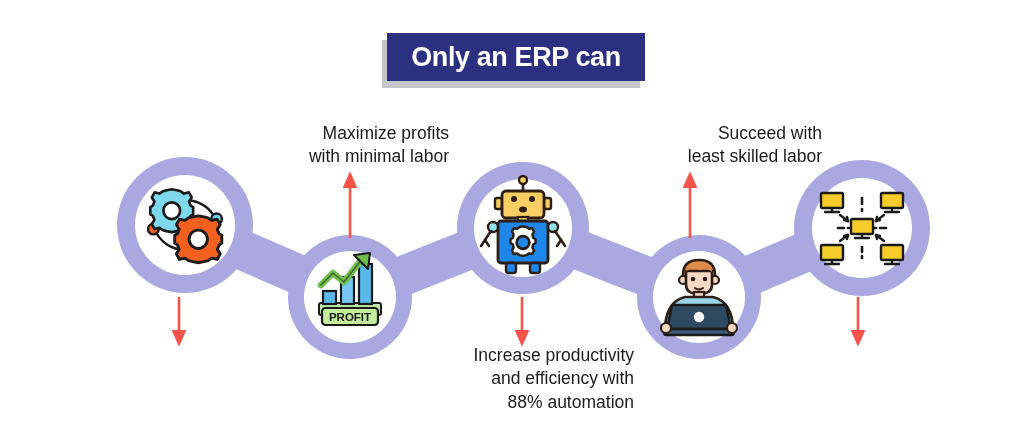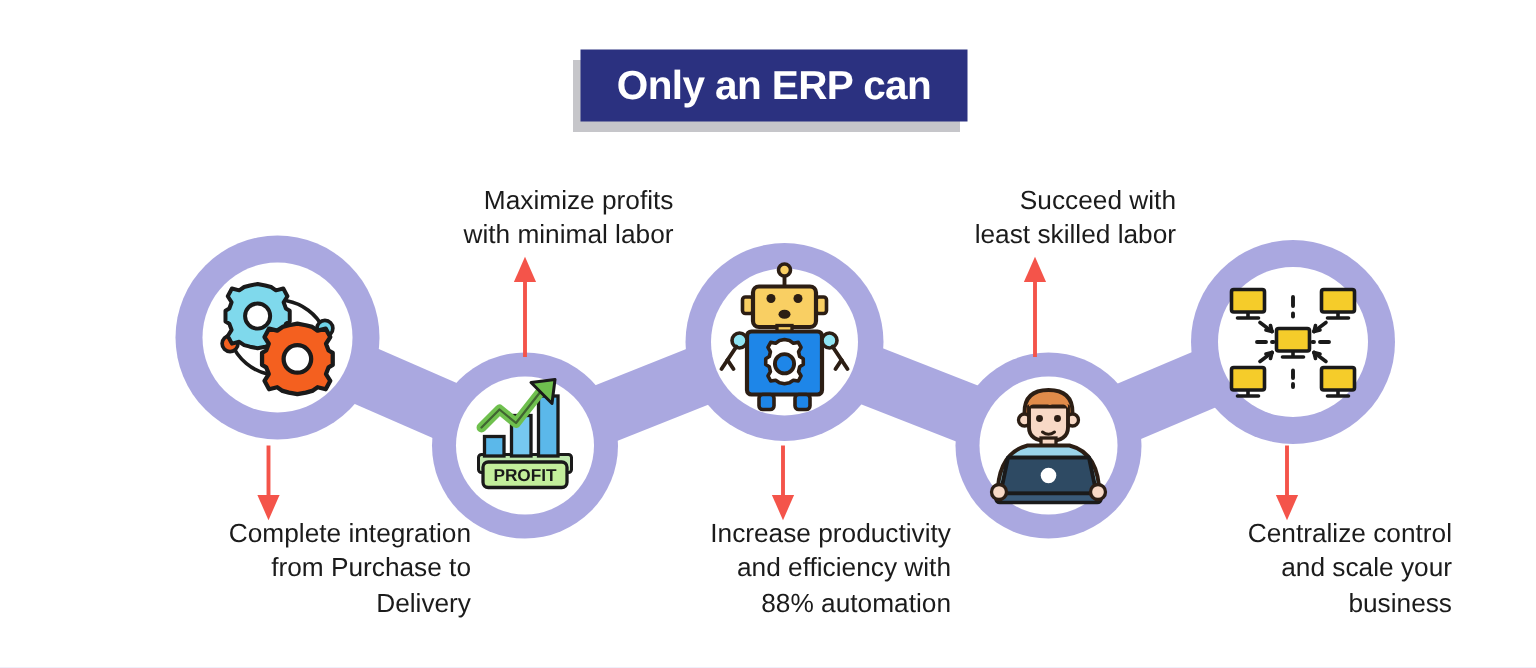--- a/index.html
+++ b/index.html
@@ -252,31 +252,25 @@
         <path d="M-22,13 L-14,7"></path>
           <path d="M-14,7 L-18,8"></path>
           <path d="M-14,7 L-15,11"></path>
         <path d="M22,13 L14,7"></path>
           <path d="M14,7 L18,8"></path>
           <path d="M14,7 L15,11"></path>
       </g>
     </g>
   </svg>
 
-  <div class="caption" style="left:56px; top:344px; width:258px;">Complete integration
-from Purchase to
-Delivery</div>
 
   <div class="caption" style="left:253px; top:122px; width:196px;">Maximize profits
 with minimal labor</div>
 
   <div class="caption" style="left:412px; top:344px; width:222px;">Increase productivity
 and efficiency with
 88% automation</div>
 
-  <div class="caption" style="left:586px; top:122px; width:198px;">Succeed with
+  <div class="caption" style="left:624px; top:122px; width:198px;">Succeed with
 least skilled labor</div>
 
-  <div class="caption" style="left:762px; top:344px; width:206px;">Centralize control
-and scale your
-business</div>
 
 </div>
 
 </body></html>

